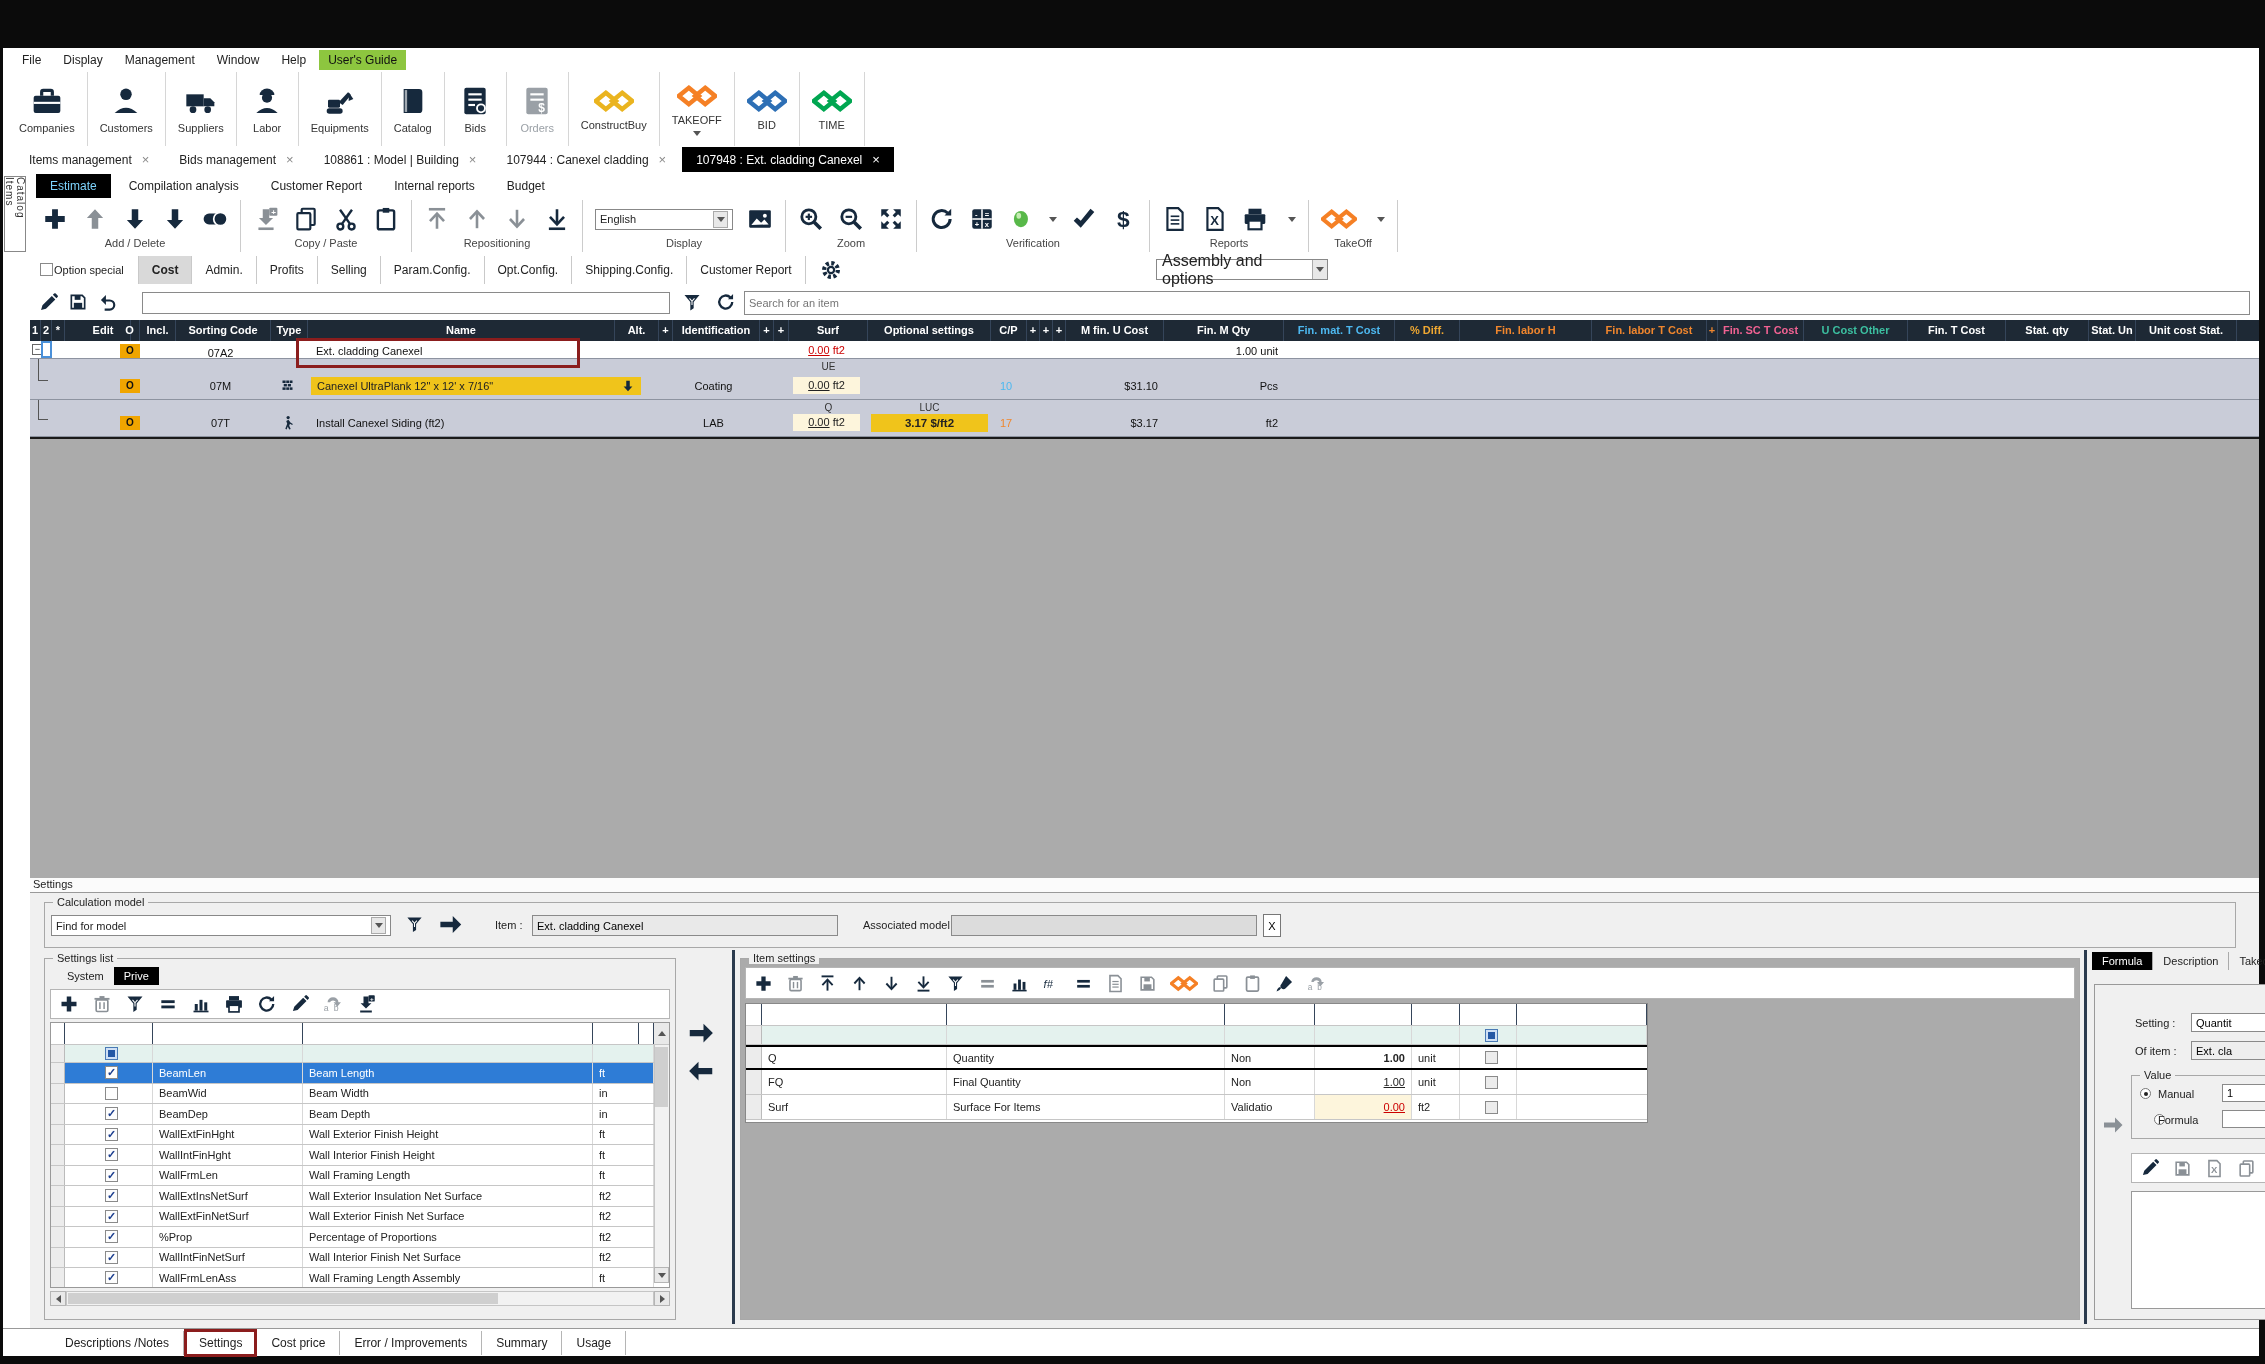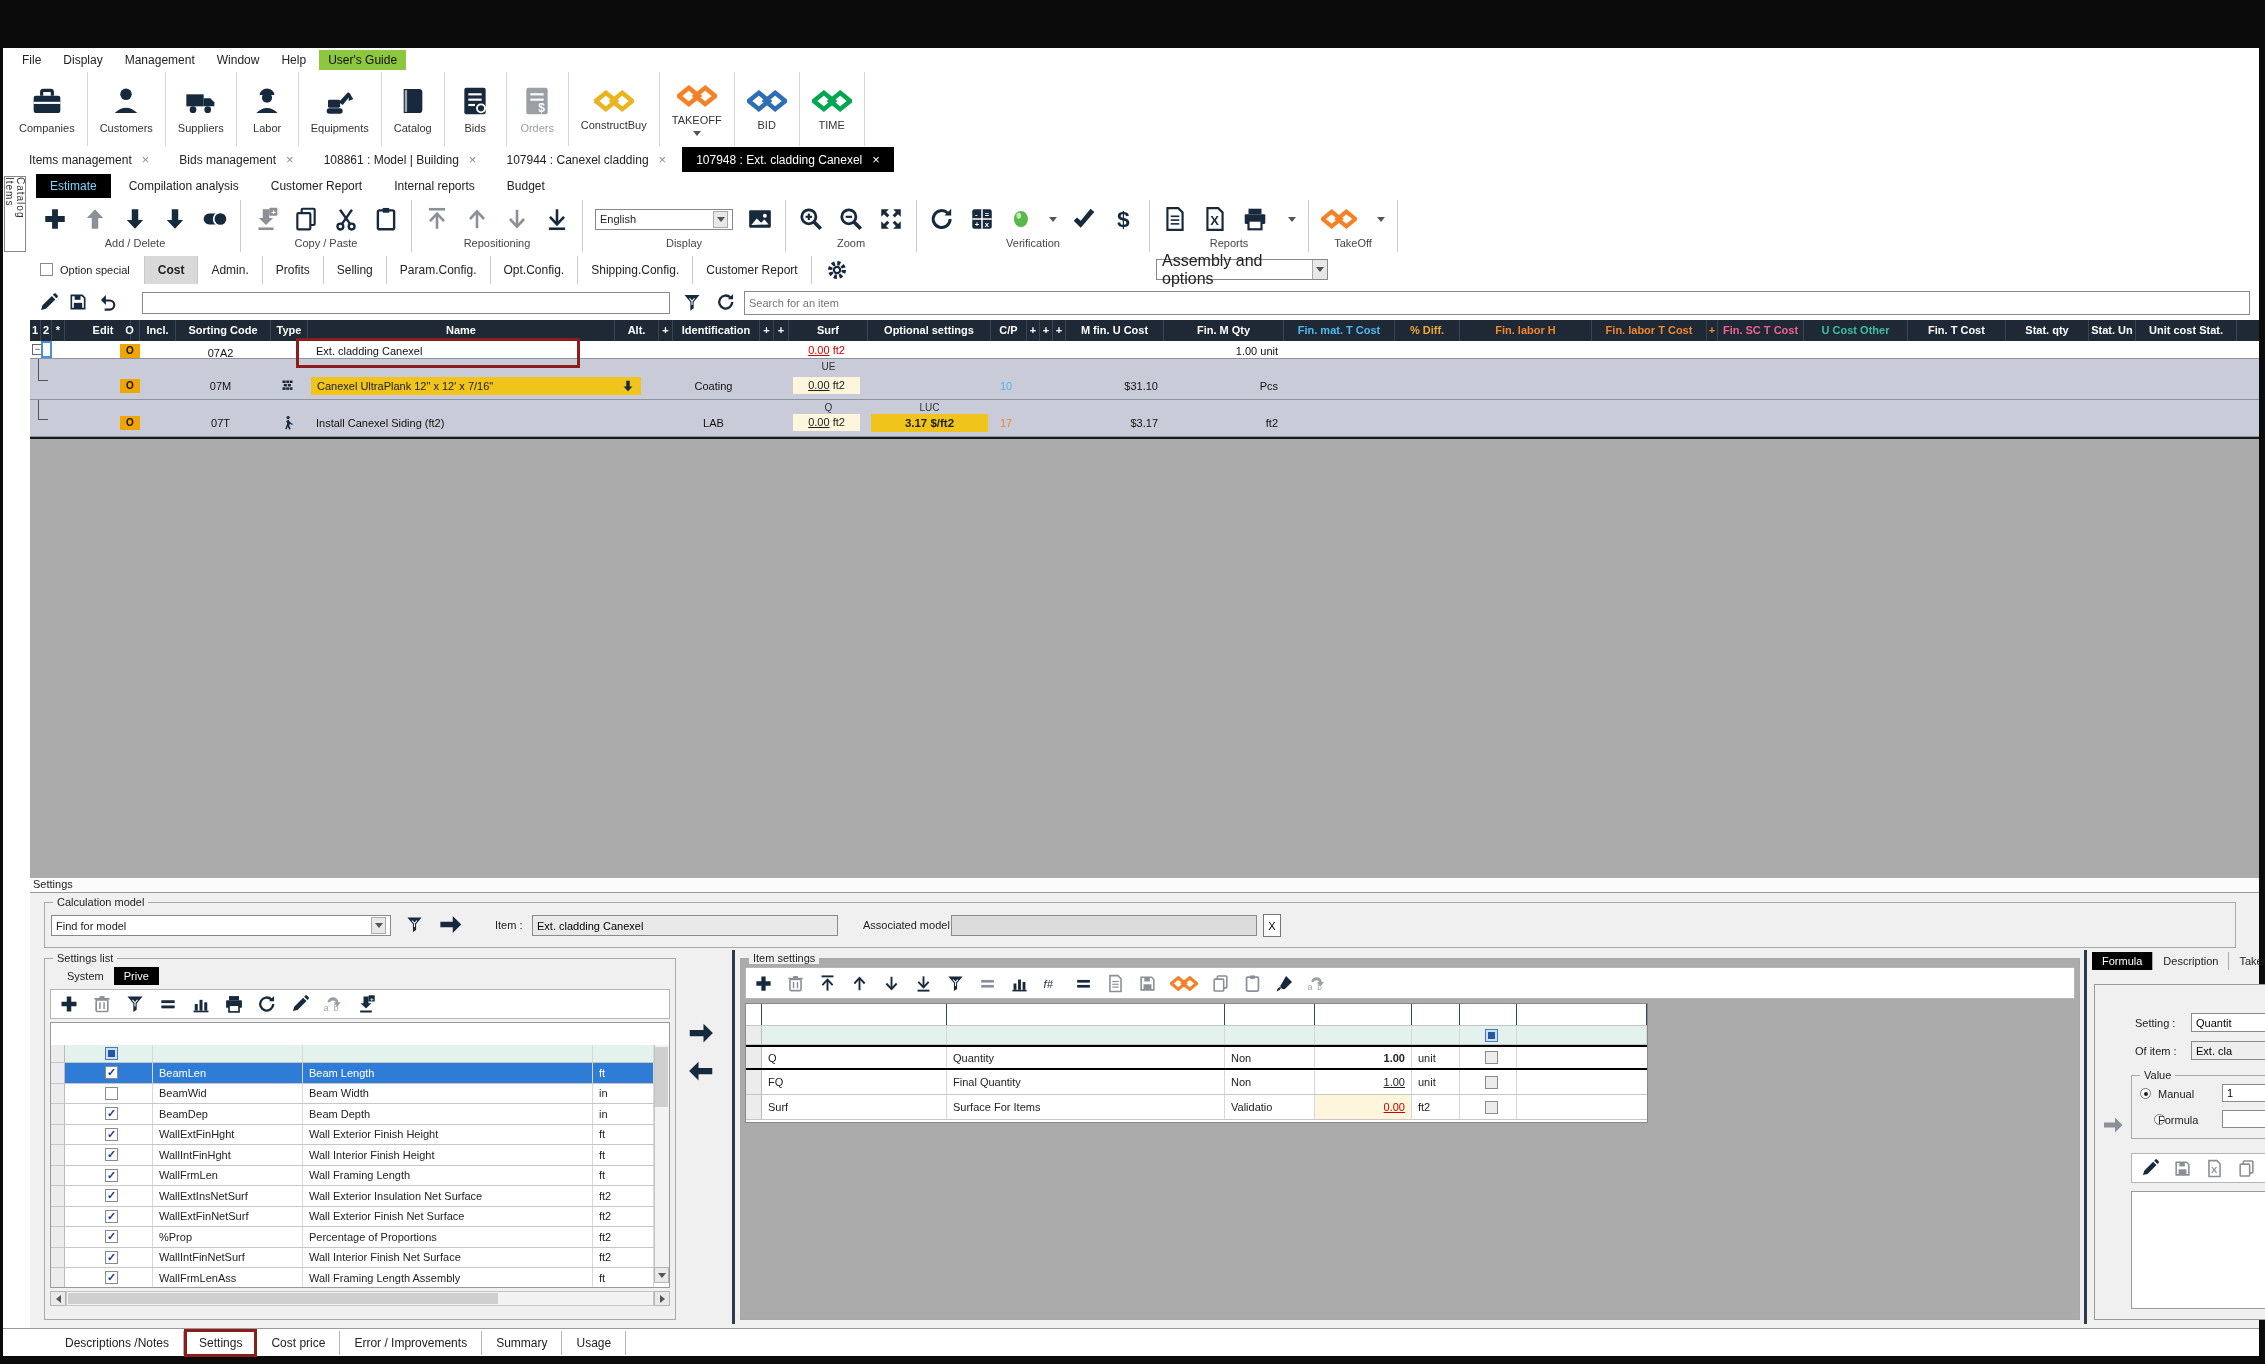--- a/index.html
+++ b/index.html
@@ -513,21 +513,21 @@
               </g>
             </svg>
           </span>
           <span class="caret" style="margin-left: 6px;"></span>
         </div>
         <div class="rlabel">TakeOff</div>
       </div>
     </div>
 
   <div id="optionrow" class="abs">
-    <span style="display:flex;align-items:center;gap:7px;padding:0 14px 0 10px">
+    <span style="display:flex;align-items:center;gap:1px;padding:0 14px 0 10px">
       <span class="cb"></span>
       <span style="font-size:11px">Option special</span>
     </span>
     <span id="opt-tabs" style="display:flex">
         <div class="opt-tab active">Cost</div>
         <div class="opt-tab">Admin.</div>
         <div class="opt-tab">Profits</div>
         <div class="opt-tab">Selling</div>
         <div class="opt-tab">Param.Config.</div>
         <div class="opt-tab">Opt.Config.</div>
@@ -786,20 +786,31 @@
           <span class="icn" style="width: 20px; height: 20px;">
             <svg viewBox="0 0 24 24" xmlns="http://www.w3.org/2000/svg">
               <path d="M12 17.5 L5.5 11 H9 V3 H15 V11 H18.5 z" fill="#16293d"></path>
               <line x1="5" y1="21" x2="19" y2="21" stroke="#16293d" stroke-width="2.4"></line>
               <rect x="15" y="1.5" width="7.5" height="7.5" rx="1" fill="#16293d"></rect>
               <text x="16.8" y="7.9" font-size="7.5" fill="#fff" font-weight="bold">+</text>
             </svg>
           </span>
         </div>
       <div id="slist-table" class="abs" style="left:5px;top:63px;width:620px;height:266px;border:1px solid #999;background:#fff;overflow:hidden">
+          <div class="srow dtable-head" style="top: 0px; width: 618px; height: 22px;">
+            <div class="scell" style="width: 14px; border-right: 1px solid rgb(53, 69, 90);"></div>
+            <div class="scell" style="width: 88px; justify-content: center; border-right: 1px solid rgb(53, 69, 90); text-decoration: underline;">Favourites</div>
+            <div class="scell" style="width: 150px; justify-content: center; border-right: 1px solid rgb(53, 69, 90);">Code</div>
+            <div class="scell" style="width: 290px; justify-content: center; border-right: 1px solid rgb(53, 69, 90);">Default Name</div>
+            <div class="scell" style="width: 46px; justify-content: center; border-right: 1px solid rgb(53, 69, 90);">efault un</div>
+            <div class="scell" style="width: 15px; justify-content: center; border-right: 1px solid rgb(53, 69, 90); text-decoration: underline;">st</div>
+            <div style="width: 15px; height: 100%; background: rgb(233, 233, 233); display: flex; align-items: center; justify-content: center;">
+              <span class="tri-up"></span>
+            </div>
+          </div>
           <div class="srow" style="top: 22px; width: 618px; height: 18px; background: rgb(228, 242, 238);">
             <div class="scell gut" style="width: 14px;"></div>
             <div class="scell" style="width: 88px; justify-content: center;">
               <span class="wincb" style="background:#cfe0f5;border-color:#4a7ab5">
                 <span style="display:block;width:7px;height:7px;margin:2px auto;background:#2458a5"></span>
               </span>
             </div>
             <div class="scell" style="width: 150px;"></div>
             <div class="scell" style="width: 290px;"></div>
             <div class="scell" style="width: 61px;"></div>

